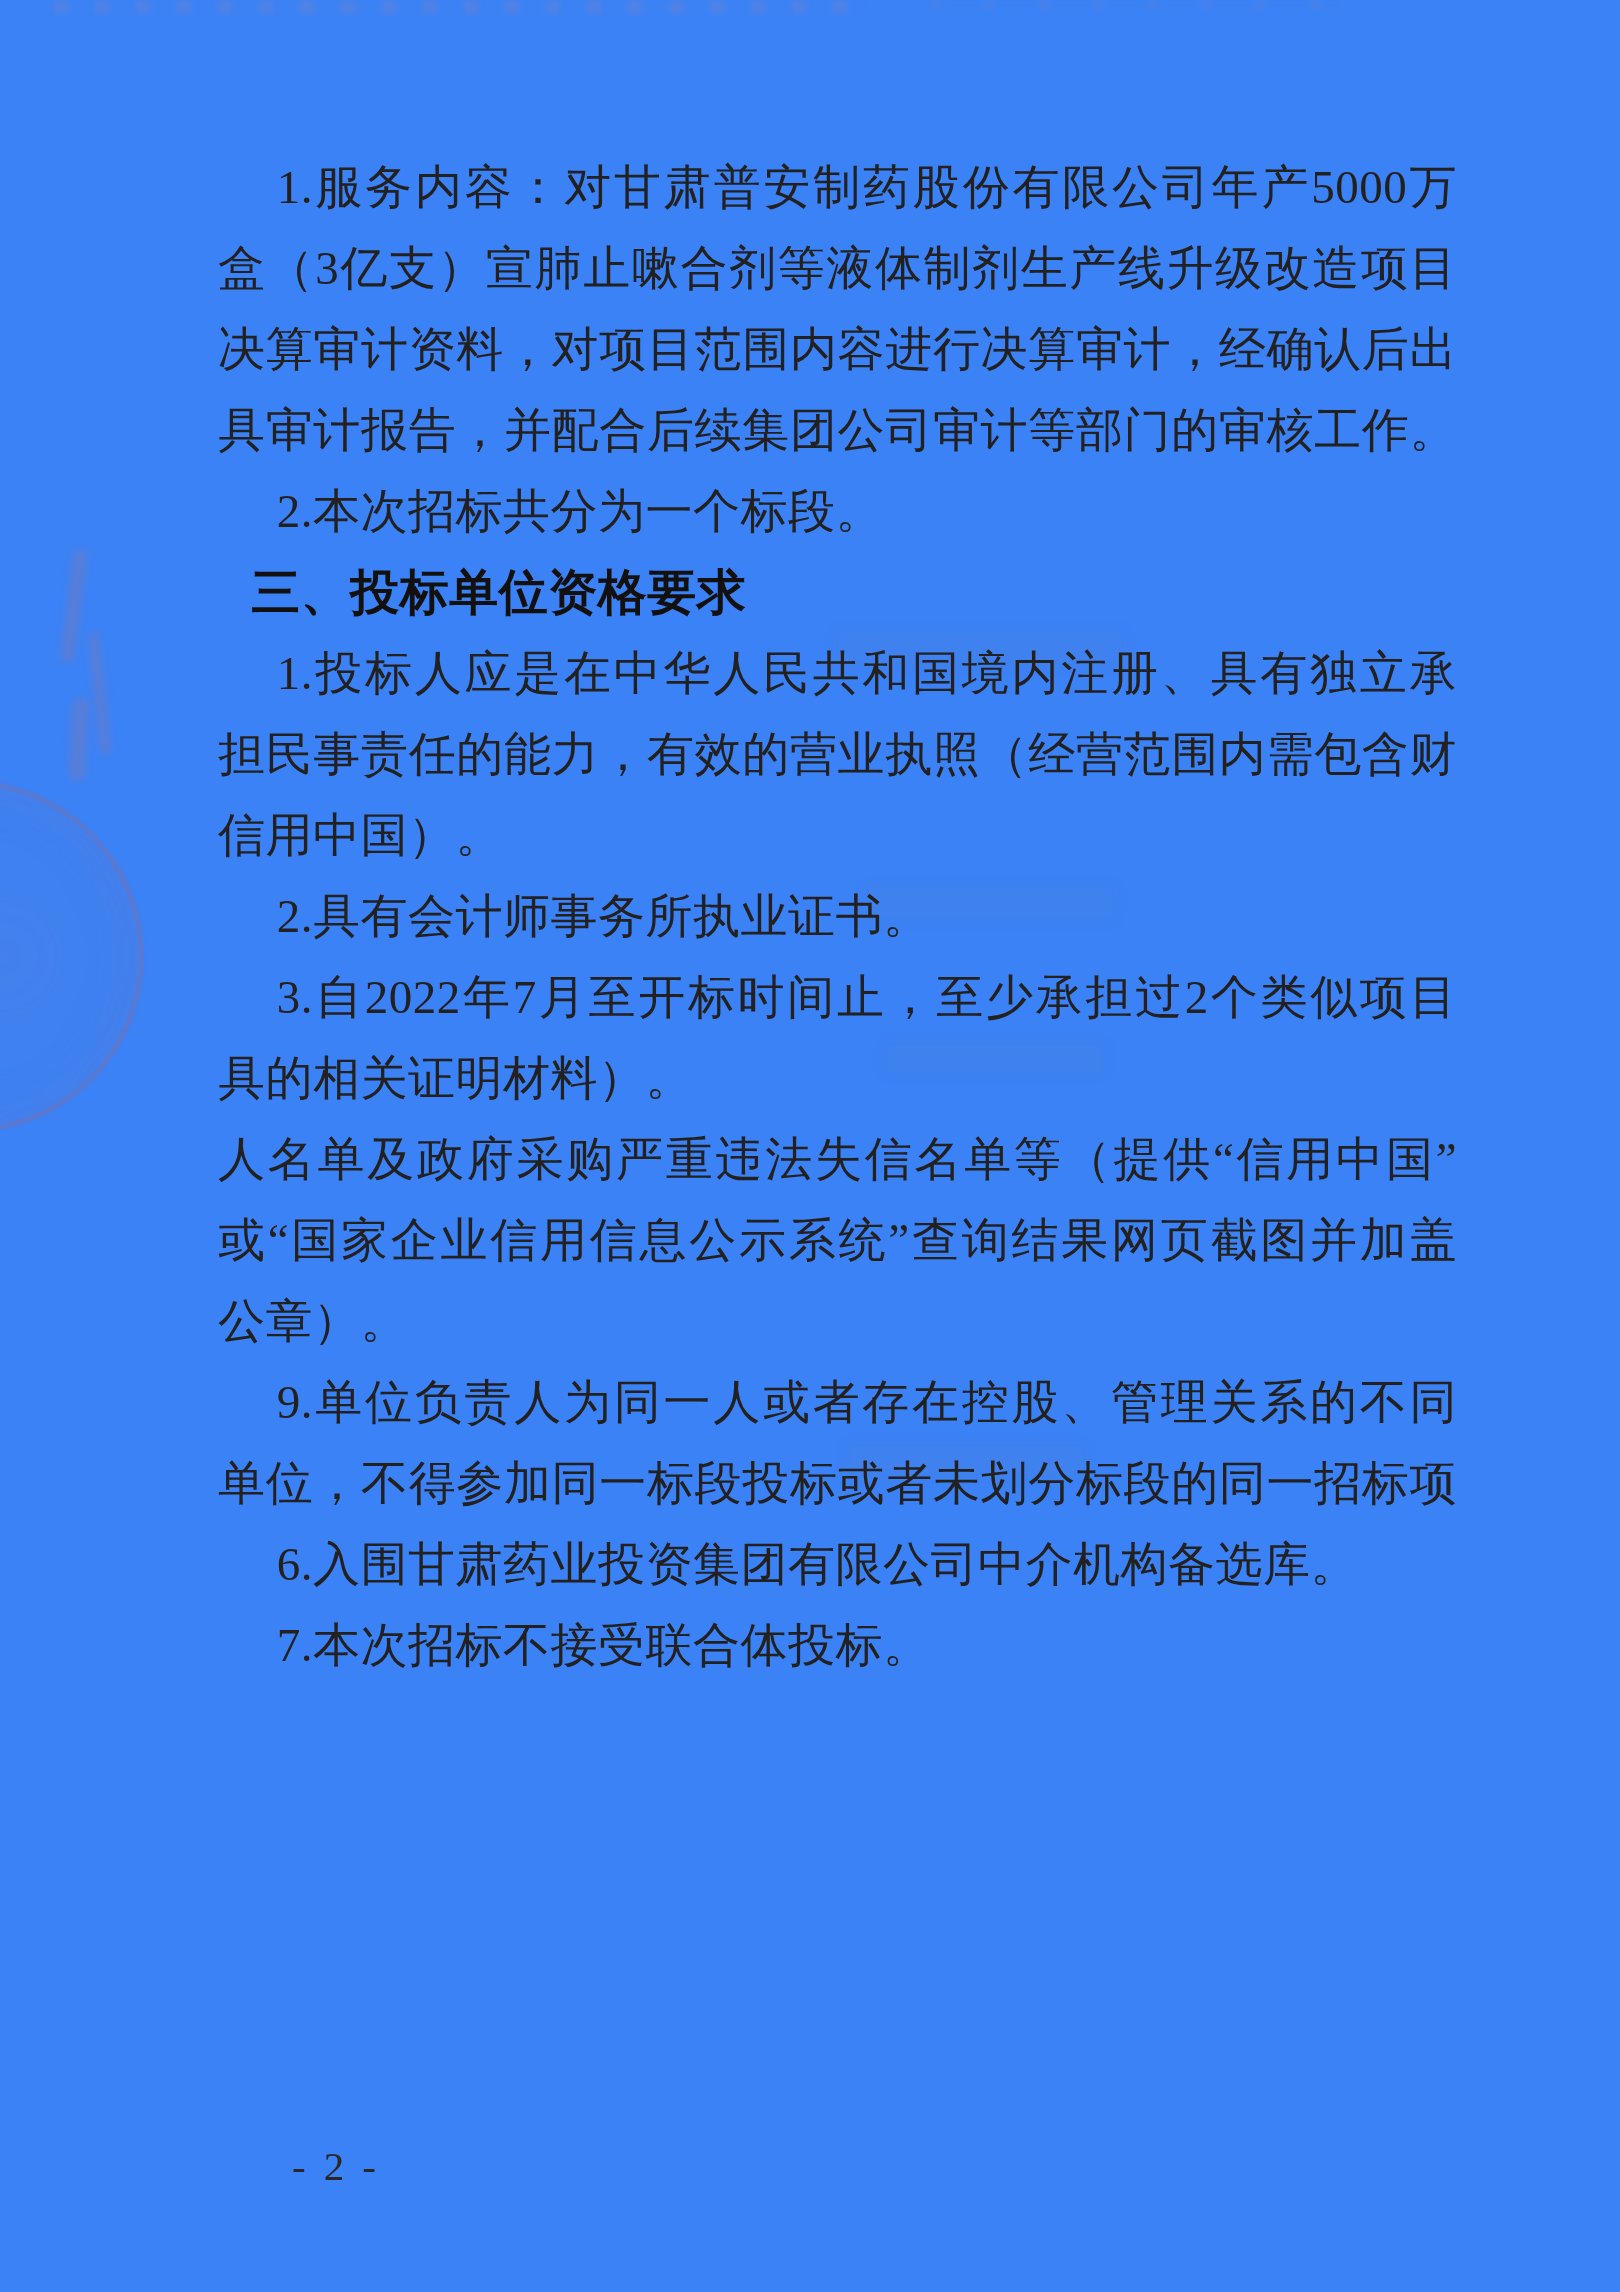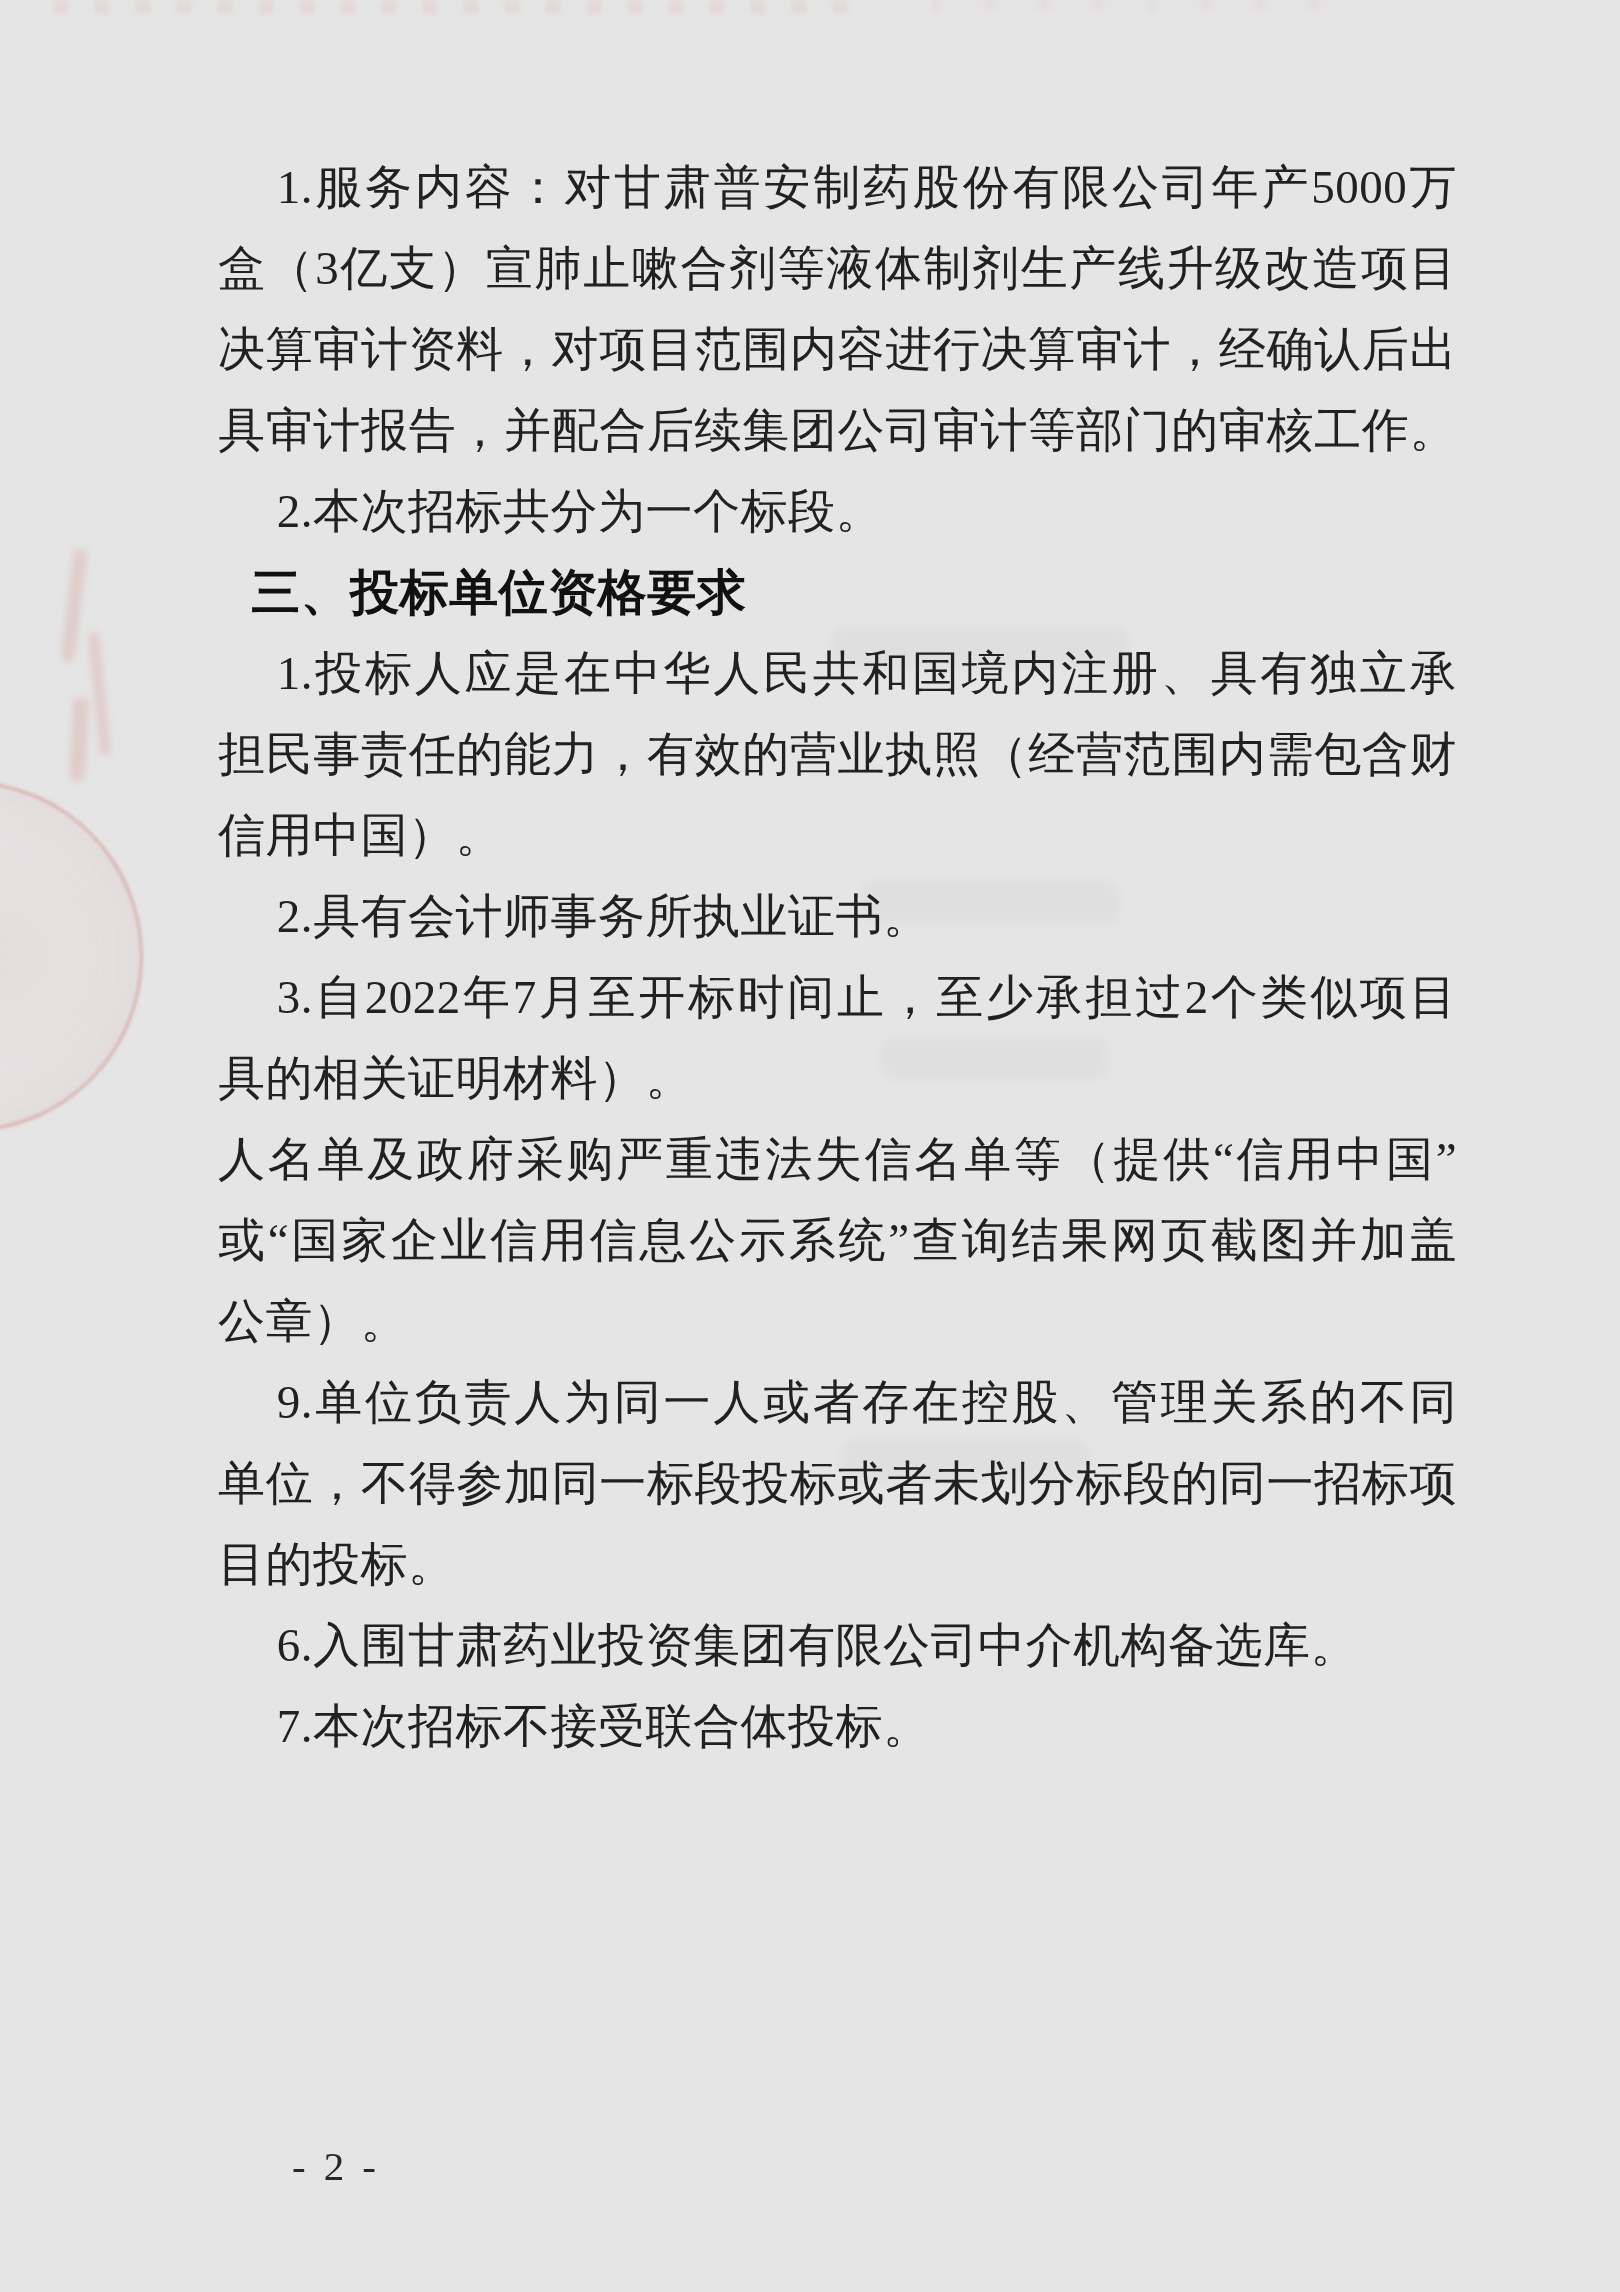--- a/index.html
+++ b/index.html
@@ -1,19 +1,19 @@
 <!DOCTYPE html>
 <html><head>
 <meta charset="utf-8">
 <style>
   html,body{margin:0;padding:0;background:#ffffff;}
   .page{
     position:relative;
     width:1620px;height:2293px;
-    background:#e5e5e5;
+    background:#3b82f6;
     overflow:hidden;
     font-family:"Liberation Serif", serif;
     color:#232120;
   }
   
   .top-smudge{
     position:absolute;left:54px;top:0;width:814px;height:13.7px;
     background:repeating-linear-gradient(90deg,
       rgba(216,130,120,0.28) 0 13.7px, rgba(216,130,120,0.02) 13.7px 41px);
     filter:blur(2.9px);opacity:.45;
@@ -105,21 +105,20 @@
     <div class="line j">担民事责任的能力，有效的营业执照（经营范围内需包含财</div>
     <div class="line s">信用中国）。</div>
     <div class="line ind s">2.具有会计师事务所执业证书。</div>
     <div class="line ind j">3.自2022年7月至开标时间止，至少承担过2个类似项目</div>
     <div class="line s">具的相关证明材料）。</div>
     <div class="line j">人名单及政府采购严重违法失信名单等（提供“信用中国”</div>
     <div class="line j">或“国家企业信用信息公示系统”查询结果网页截图并加盖</div>
     <div class="line s">公章）。</div>
     <div class="line ind j">9.单位负责人为同一人或者存在控股、管理关系的不同</div>
     <div class="line j">单位，不得参加同一标段投标或者未划分标段的同一招标项</div>
-    <div class="line s">目的投标。</div>
     <div class="line ind s">6.入围甘肃药业投资集团有限公司中介机构备选库。</div>
     <div class="line ind s">7.本次招标不接受联合体投标。</div>
   </div>
 
   <div class="footer-num">- 2 -</div>
 
 </div>
 
 
 </body></html>

